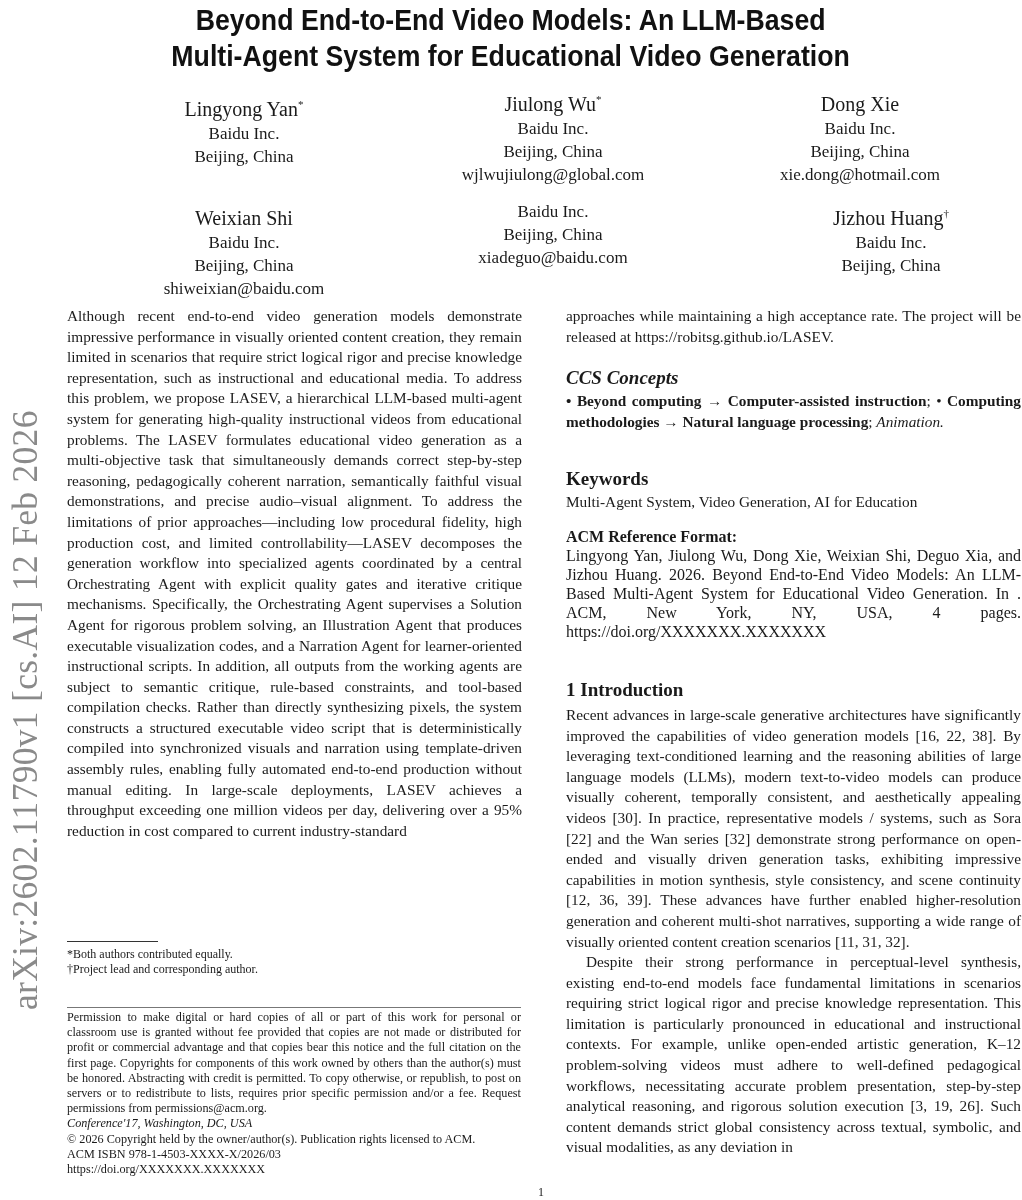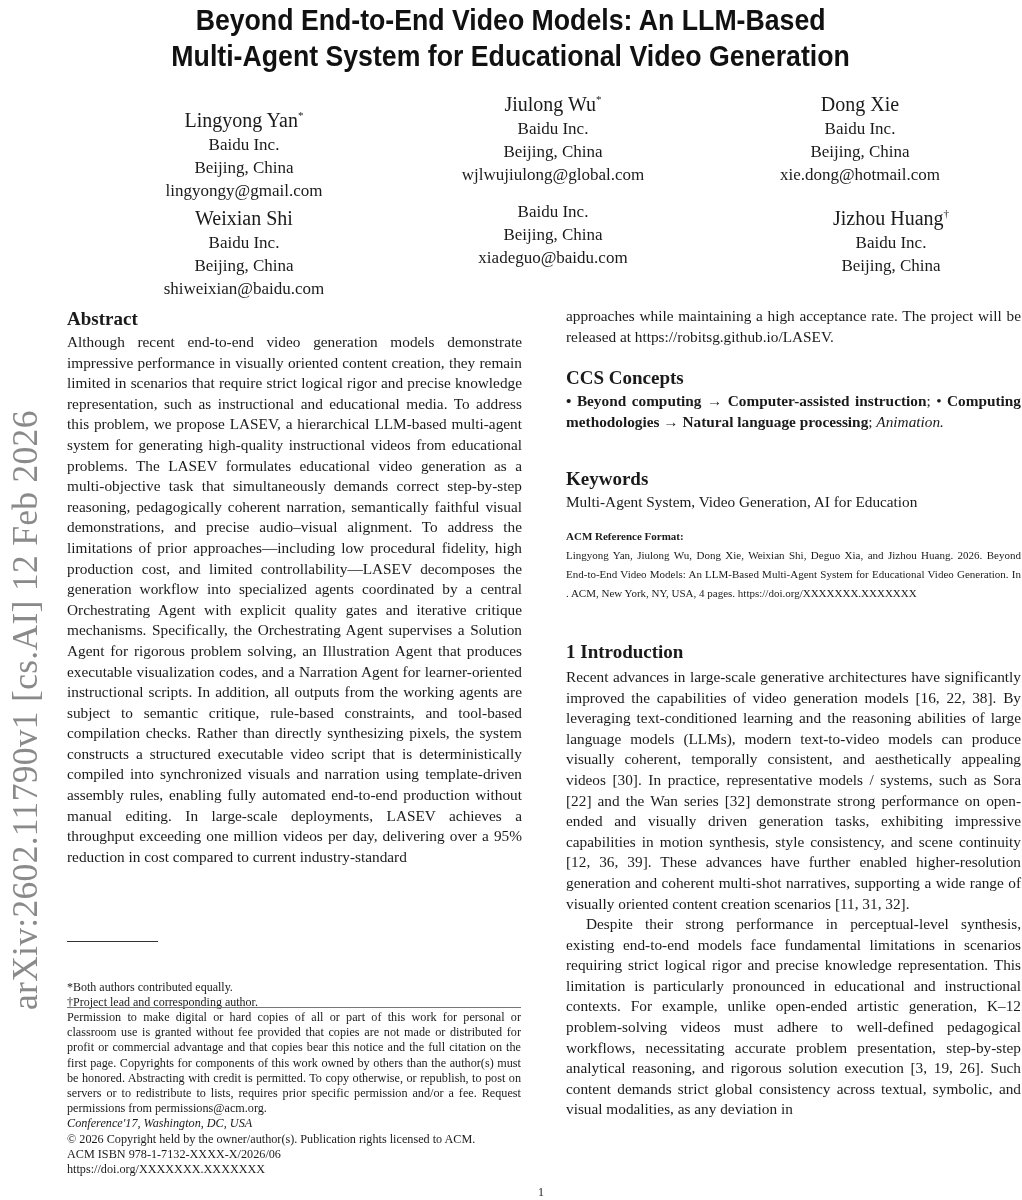--- a/index.html
+++ b/index.html
@@ -9,45 +9,44 @@
   .authors { position: absolute; left: 60px; top: 86px; width: 962px; }
   .author { position: absolute; width: 320px; text-align: center; font-size: 17px; line-height: 23px; }
   .author .aname { font-size: 20px; line-height: 26px; margin-bottom: 0px; }
   .author .aname sup { font-size: 11px; }
   .col { position: absolute; top: 306px; width: 455px; font-size: 15.3px; line-height: 20.6px; }
   .col.left { left: 67px; }
   .col.right { left: 566px; }
   .h2 { font-family: "Liberation Serif", serif; font-weight: bold; font-size: 19px; line-height: 26px; margin: 0; }
   .just { text-align: justify; margin: 0; }
   .fn-rule { position: absolute; left: 67px; top: 941px; width: 91px; border-top: 1px solid #333; }
-  .fn { position: absolute; left: 67px; font-size: 12px; line-height: 15px; margin-top: 33px; }
+  .fn { position: absolute; left: 67px; font-size: 12px; line-height: 15px; }
   .perm-rule { position: absolute; left: 67px; top: 1007px; width: 454px; border-top: 1px solid #777; }
   .perm { position: absolute; left: 67px; top: 1010px; width: 454px; font-size: 12.2px; line-height: 15.2px; text-align: justify; }
   .perm p { margin: 0; }
   .it { font-style: italic; }
   .b { font-weight: bold; }
-  .small { font-size: 11px; line-height: 19px; }
+  .small { font-size: 16px; line-height: 19px; }
   .pagenum { position: absolute; top: 1185px; left: 538px; font-size: 12px; }
 </style>
 </head>
 <body>
 
 <div class="arxiv">arXiv:2602.11790v1  [cs.AI]  12 Feb 2026</div>
 
 <div class="title">
   <div>Beyond End-to-End Video Models: An LLM-Based</div>
   <div>Multi-Agent System for Educational Video Generation</div>
 </div>
 
 <div class="authors">
-  <div class="author" style="left:24px; top:16px;">
+  <div class="author" style="left:24px; top:5px;">
     <div class="aname"><span>Lingyong Yan</span><sup>*</sup></div>
     <div>Baidu Inc.</div>
     <div>Beijing, China</div>
-    <div>lingyongy@gmail.com</div>
   </div>
   <div class="author" style="left:333px; top:0;">
     <div class="aname"><span>Jiulong Wu</span><sup>*</sup></div>
     <div>Baidu Inc.</div>
     <div>Beijing, China</div>
     <div>wjlwujiulong@global.com</div>
   </div>
   <div class="author" style="left:640px; top:0;">
     <div class="aname"><span>Dong Xie</span><sup></sup></div>
     <div>Baidu Inc.</div>
@@ -66,41 +65,40 @@
     <div>xiadeguo@baidu.com</div>
   </div>
   <div class="author" style="left:671px; top:114px;">
     <div class="aname"><span>Jizhou Huang</span><sup>†</sup></div>
     <div>Baidu Inc.</div>
     <div>Beijing, China</div>
   </div>
 </div>
 
 <div class="col left">
-  <h2 class="h2">Abstract</h2>
   <p class="just">Although recent end-to-end video generation models demonstrate impressive performance in visually oriented content creation, they remain limited in scenarios that require strict logical rigor and precise knowledge representation, such as instructional and educational media. To address this problem, we propose LASEV, a hierarchical LLM-based multi-agent system for generating high-quality instructional videos from educational problems. The LASEV formulates educational video generation as a multi-objective task that simultaneously demands correct step-by-step reasoning, pedagogically coherent narration, semantically faithful visual demonstrations, and precise audio–visual alignment. To address the limitations of prior approaches—including low procedural fidelity, high production cost, and limited controllability—LASEV decomposes the generation workflow into specialized agents coordinated by a central Orchestrating Agent with explicit quality gates and iterative critique mechanisms. Specifically, the Orchestrating Agent supervises a Solution Agent for rigorous problem solving, an Illustration Agent that produces executable visualization codes, and a Narration Agent for learner-oriented instructional scripts. In addition, all outputs from the working agents are subject to semantic critique, rule-based constraints, and tool-based compilation checks. Rather than directly synthesizing pixels, the system constructs a structured executable video script that is deterministically compiled into synchronized visuals and narration using template-driven assembly rules, enabling fully automated end-to-end production without manual editing. In large-scale deployments, LASEV achieves a throughput exceeding one million videos per day, delivering over a 95% reduction in cost compared to current industry-standard</p>
 </div>
 
 <div class="fn-rule"></div>
 <div class="fn" style="top:947px;">*Both authors contributed equally.</div>
 <div class="fn" style="top:962px;">†Project lead and corresponding author.</div>
 
 <div class="perm-rule"></div>
 <div class="perm">
   <p>Permission to make digital or hard copies of all or part of this work for personal or classroom use is granted without fee provided that copies are not made or distributed for profit or commercial advantage and that copies bear this notice and the full citation on the first page. Copyrights for components of this work owned by others than the author(s) must be honored. Abstracting with credit is permitted. To copy otherwise, or republish, to post on servers or to redistribute to lists, requires prior specific permission and/or a fee. Request permissions from permissions@acm.org.</p>
   <p class="it">Conference'17, Washington, DC, USA</p>
   <p>© 2026 Copyright held by the owner/author(s). Publication rights licensed to ACM.</p>
-  <p>ACM ISBN 978-1-7132-XXXX-X/2026/06</p>
+  <p>ACM ISBN 978-1-4503-XXXX-X/2026/03</p>
   <p>https://doi.org/XXXXXXX.XXXXXXX</p>
 </div>
 
 <div class="col right">
   <p class="just">approaches while maintaining a high acceptance rate. The project will be released at https://robitsg.github.io/LASEV.</p>
 
-  <h2 class="h2" style="margin-top:18px;">CCS Concepts</h2>
+  <h2 class="h2" style="margin-top:18px;font-style:italic;">CCS Concepts</h2>
   <p class="just">
     <span class="b">• </span><span class="b">Beyond computing</span><span class="b"> → </span><span class="b">Computer-assisted instruction</span><span>; • </span><span class="b">Computing methodologies</span><span class="b"> → </span><span class="b">Natural language processing</span><span>;</span>
     <span class="it">Animation.</span>
   </p>
 
   <h2 class="h2" style="margin-top:34px;">Keywords</h2>
   <p class="just">Multi-Agent System, Video Generation, AI for Education</p>
 
   <div class="small b" style="margin-top:14px;">ACM Reference Format:</div>
   <p class="just small">Lingyong Yan, Jiulong Wu, Dong Xie, Weixian Shi, Deguo Xia, and Jizhou Huang. 2026. Beyond End-to-End Video Models: An LLM-Based Multi-Agent System for Educational Video Generation. In . ACM, New York, NY, USA, 4 pages. https://doi.org/XXXXXXX.XXXXXXX</p>

